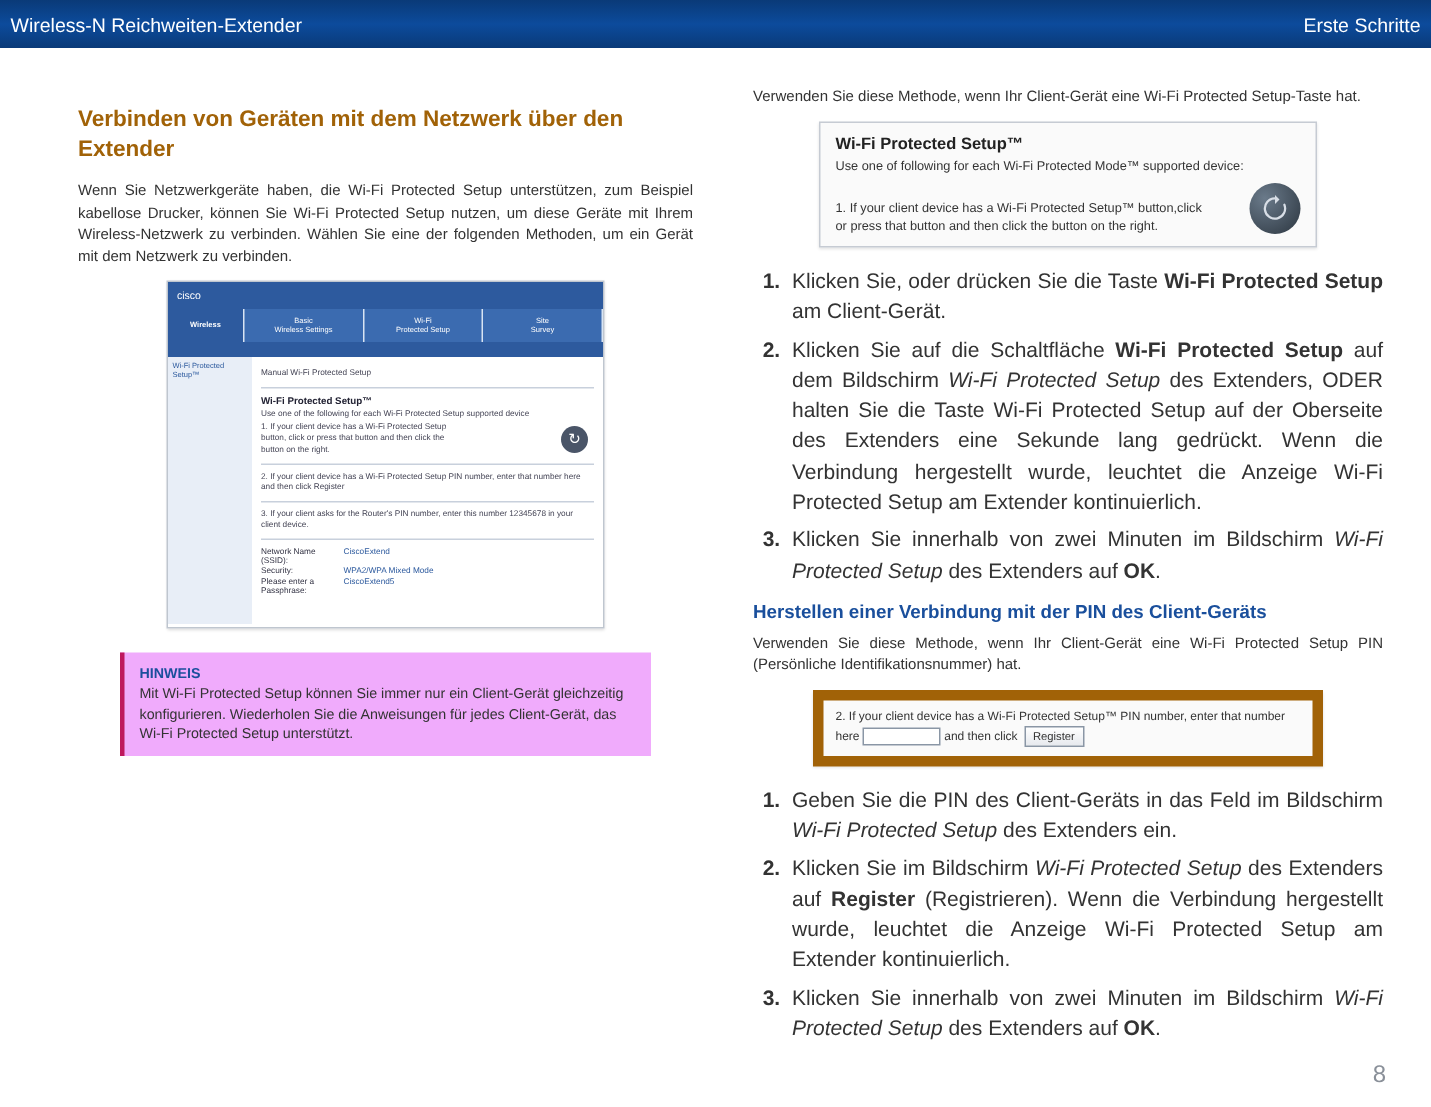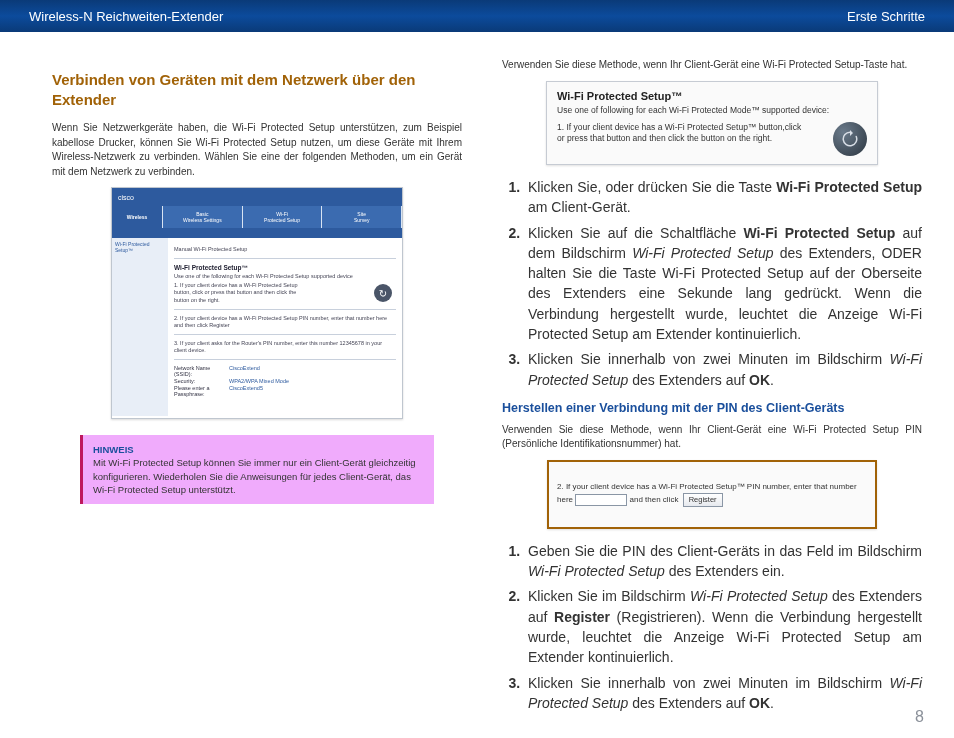--- a/index.html
+++ b/index.html
@@ -1,17 +1,17 @@
 <!DOCTYPE html>
 <html><head>
 <meta charset="utf-8">
 <style>
 html,body{margin:0;padding:0;font-family:"Segoe UI",Helvetica,Arial,sans-serif;background:#fff;color:#333}
 .page{width:954px;height:738px;position:relative;background:#fff;overflow:hidden}
-.header-bar{height:32px;background:linear-gradient(to bottom,#0a3a78,#0c4b9c 50%,#0a3a78);color:#fff;display:flex;justify-content:space-between;align-items:center;padding:0 29px;font-size:13px}
+.header-bar{height:32px;background:linear-gradient(to bottom,#0a3a78,#0c4b9c 50%,#0a3a78);color:#fff;display:flex;justify-content:space-between;align-items:center;padding:0 7px;font-size:13px}
 .content{display:flex;padding:26px 30px 0 52px;gap:40px}
 .col{flex:1;min-width:0}
 .col-left{max-width:410px}
 .col-right{max-width:420px}
 h1.section-title{color:#a16207;font-size:15px;font-weight:600;margin:12px 0 12px;line-height:1.3}
 h2.sub-title{color:#1a4f9c;font-size:12.5px;font-weight:600;margin:10px 0 6px;line-height:1.35}
 p.body{font-size:10px;line-height:1.45;margin:0 0 8px;text-align:justify}
 .figure-box{border:1px solid #bfc6cf;width:290px;height:230px;margin:8px auto 16px;box-shadow:0 1px 2px rgba(0,0,0,0.15);background:#fff;font-size:6px;color:#3a4a6a;overflow:hidden}
 .fb-top{height:18px;background:#2d5a9e;color:#fff;display:flex;align-items:center;padding-left:6px;font-size:7px}
 .fb-tabs{display:flex;height:22px;background:#d8e4f3}
@@ -26,25 +26,25 @@
 .fb-hr{border:none;border-top:1px solid #c8d0dc;margin:5px 0}
 .fb-wps-icon{position:absolute;right:10px;top:46px;width:18px;height:18px;border-radius:50%;background:#4a5568;display:flex;align-items:center;justify-content:center;color:#fff;font-size:10px}
 .fb-row{display:flex;font-size:5.5px;margin:1px 0}
 .fb-row .l{width:55px;color:#334}
 .fb-row .v{color:#2d5a9e}
 .hinweis-box{border-left:3px solid #be185d;background:#f0abfc;padding:8px 10px;margin:10px 28px 0;font-size:9.5px;line-height:1.4}
 .hinweis-box .hinweis-label{color:#1a4f9c;font-weight:bold;font-size:9.5px}
 .snippet-box{border:1px solid #c6cbd3;width:310px;margin:6px auto 12px;padding:8px 10px;font-family:Arial,sans-serif;color:#333;box-shadow:0 1px 2px rgba(0,0,0,0.12);background:#fafafa}
 .snippet-box .ttl{font-weight:bold;font-size:11px;margin-bottom:3px;color:#222}
 .snippet-box .line{font-size:8.5px;line-height:1.35;color:#333;margin-bottom:6px}
-.snippet-box .row2{display:flex;align-items:flex-start;gap:24px}
+.snippet-box .row2{display:flex;align-items:flex-end;gap:24px}
 .snippet-box .row2 .txt{flex:1;font-size:8.5px;line-height:1.35}
 .wps-icon-lg{width:34px;height:34px;border-radius:50%;background:radial-gradient(circle at 30% 30%,#6a7a8a,#2c3640);display:flex;align-items:center;justify-content:center;color:#d8dee6;flex:0 0 auto}
 .wps-icon-lg svg{width:18px;height:18px;fill:#d8dee6}
-.snippet-box2{border:2px solid #a16207;width:310px;margin:6px auto 12px;padding:20px 8px;font-family:Arial,sans-serif;font-size:8px;line-height:1.35;color:#333;background:#fafafa;box-shadow:0 1px 2px rgba(0,0,0,0.12)}
+.snippet-box2{border:7px solid #a16207;width:310px;margin:6px auto 12px;padding:6px 8px;font-family:Arial,sans-serif;font-size:8px;line-height:1.35;color:#333;background:#fafafa;box-shadow:0 1px 2px rgba(0,0,0,0.12)}
 .snippet-box2 .fake-input{display:inline-block;width:50px;height:10px;border:1px solid #8a96a5;background:#fff;vertical-align:middle}
 .snippet-box2 .fake-btn{display:inline-block;padding:1px 5px;border:1px solid #8a96a5;background:linear-gradient(#fff,#e6e9ee);font-size:7.5px;vertical-align:middle;margin-left:2px}
 ol.steps{font-size:14px;line-height:1.45;padding-left:22px;margin:4px 0 10px;text-align:justify}
 ol.steps li{margin-bottom:5px;padding-left:4px}
 ol.steps li::marker{font-weight:bold}
 .pagenum{position:absolute;right:30px;bottom:12px;font-size:16px;color:#8a9099}
 strong{font-weight:bold}
 em.ital{font-style:italic}
 </style>
 </head>

